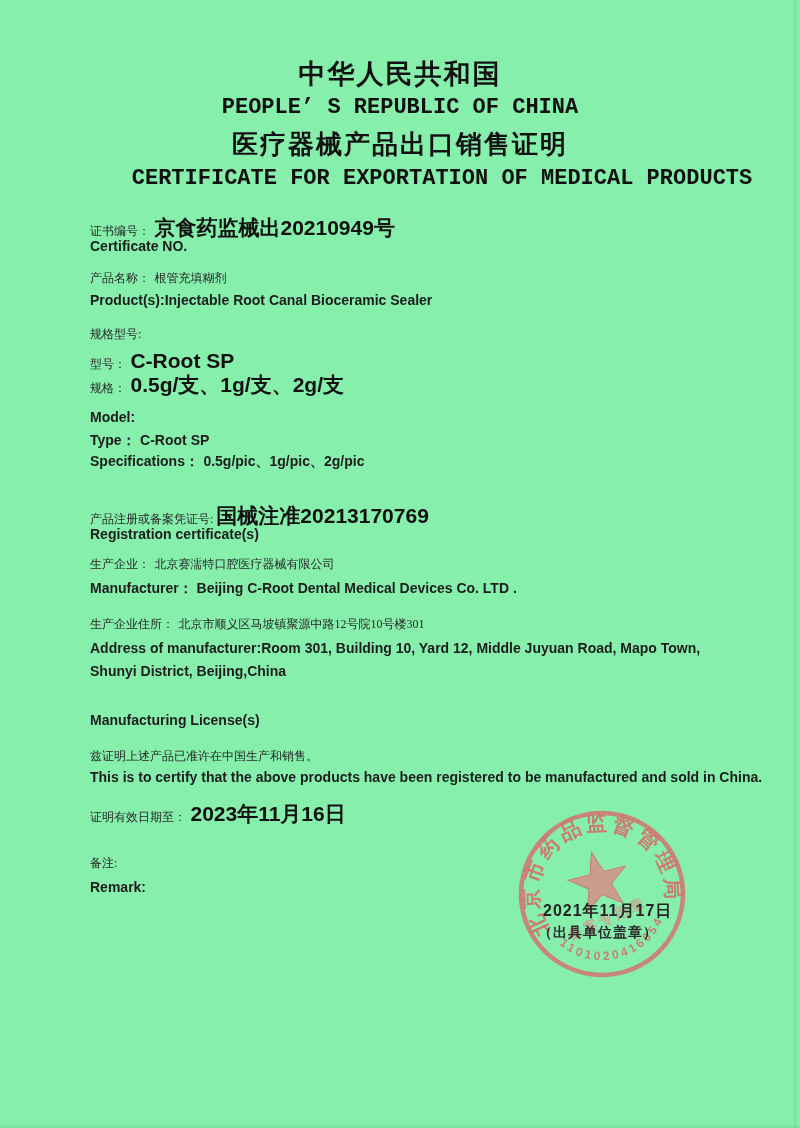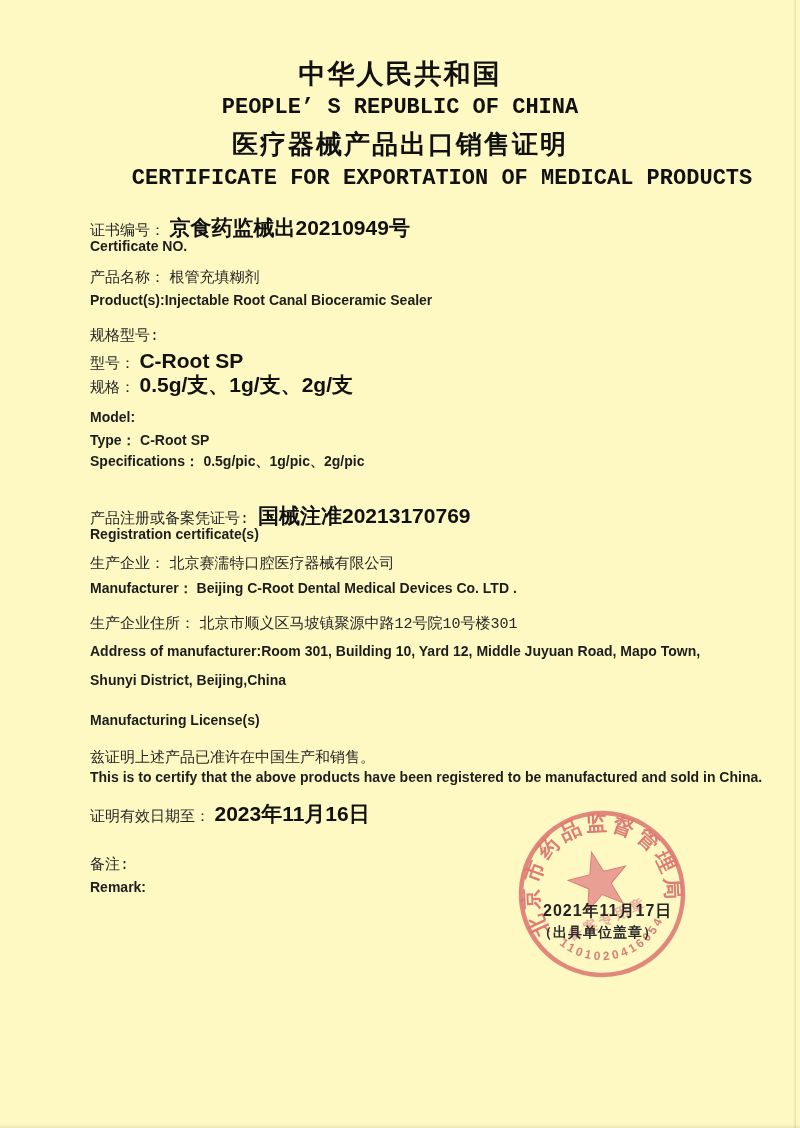--- a/index.html
+++ b/index.html
@@ -1,20 +1,20 @@
 <!DOCTYPE html>
 <html><head>
 <meta charset="utf-8">
 <style>
   html,body{margin:0;padding:0;}
   body{background:#ffffff;}
   .doc{
     position:relative;
     width:800px;height:1128px;
-    background:#fef9c3;
+    background:#86efac;
     overflow:hidden;
     font-family:"Liberation Sans",sans-serif;
     color:#222;
   }
   .edge-shadow{
     position:absolute;top:0;right:4px;width:3px;height:1128px;
     background:linear-gradient(to right,rgba(0,0,0,0),rgba(0,0,0,0.10));
     pointer-events:none;
   }
   .bottom-shadow{
@@ -23,24 +23,24 @@
     pointer-events:none;
   }
   
   .hdr{position:absolute;left:0;width:100%;text-align:center;color:#111;}
   .hdr-zh1{top:56px;font-family:"Liberation Serif",serif;font-size:27px;font-weight:700;letter-spacing:2px;}
   .hdr-en1{top:95px;font-family:"Liberation Mono","DejaVu Sans Mono",monospace;font-size:22px;font-weight:700;}
   .hdr-zh2{top:127px;font-family:"Liberation Serif",serif;font-size:26px;font-weight:700;letter-spacing:2px;}
   .hdr-en2{top:166px;font-family:"Liberation Mono","DejaVu Sans Mono",monospace;font-size:22px;font-weight:700;padding-left:42px;}
   
   .ln{position:absolute;left:90px;white-space:nowrap;}
-  .zh{font-family:Liberation Mono, monospace;font-size:15px;color:#262626;font-weight:400;}
+  .zh{font-family:Liberation Serif, serif;font-size:12px;color:#262626;font-weight:400;}
   .val{font-family:"Liberation Sans",sans-serif;font-size:21px;color:#111;font-weight:700;}
   .en{font-family:"Liberation Sans",sans-serif;font-size:14px;color:#1d1d1d;font-weight:700;}
-  .wrap{white-space:normal;width:628px;line-height:29px;}
+  .wrap{white-space:normal;width:628px;line-height:23px;}
   
   .stamp{position:absolute;left:502px;top:794px;width:200px;height:200px;}
   .stamp svg{position:absolute;left:0;top:0;}
   .stamp-date{
     position:absolute;left:41px;top:107px;
     font-family:"Liberation Sans",sans-serif;font-size:16px;font-weight:700;
     color:#242424;letter-spacing:1px;white-space:nowrap;
   }
   .stamp-note{
     position:absolute;left:36px;top:130px;

